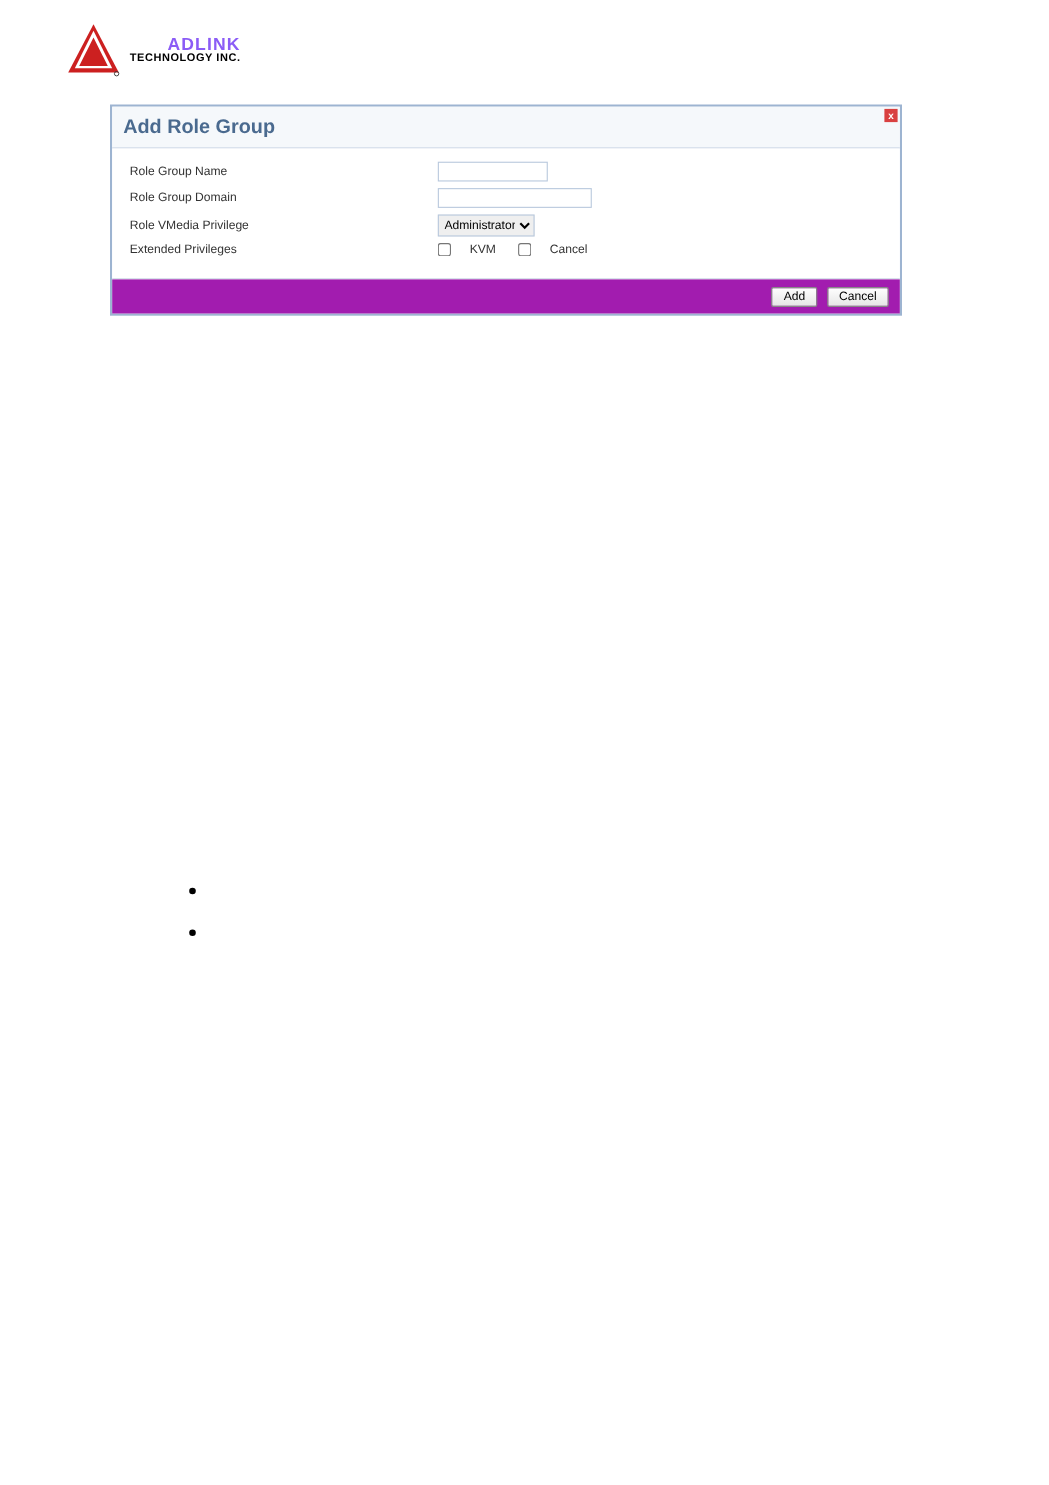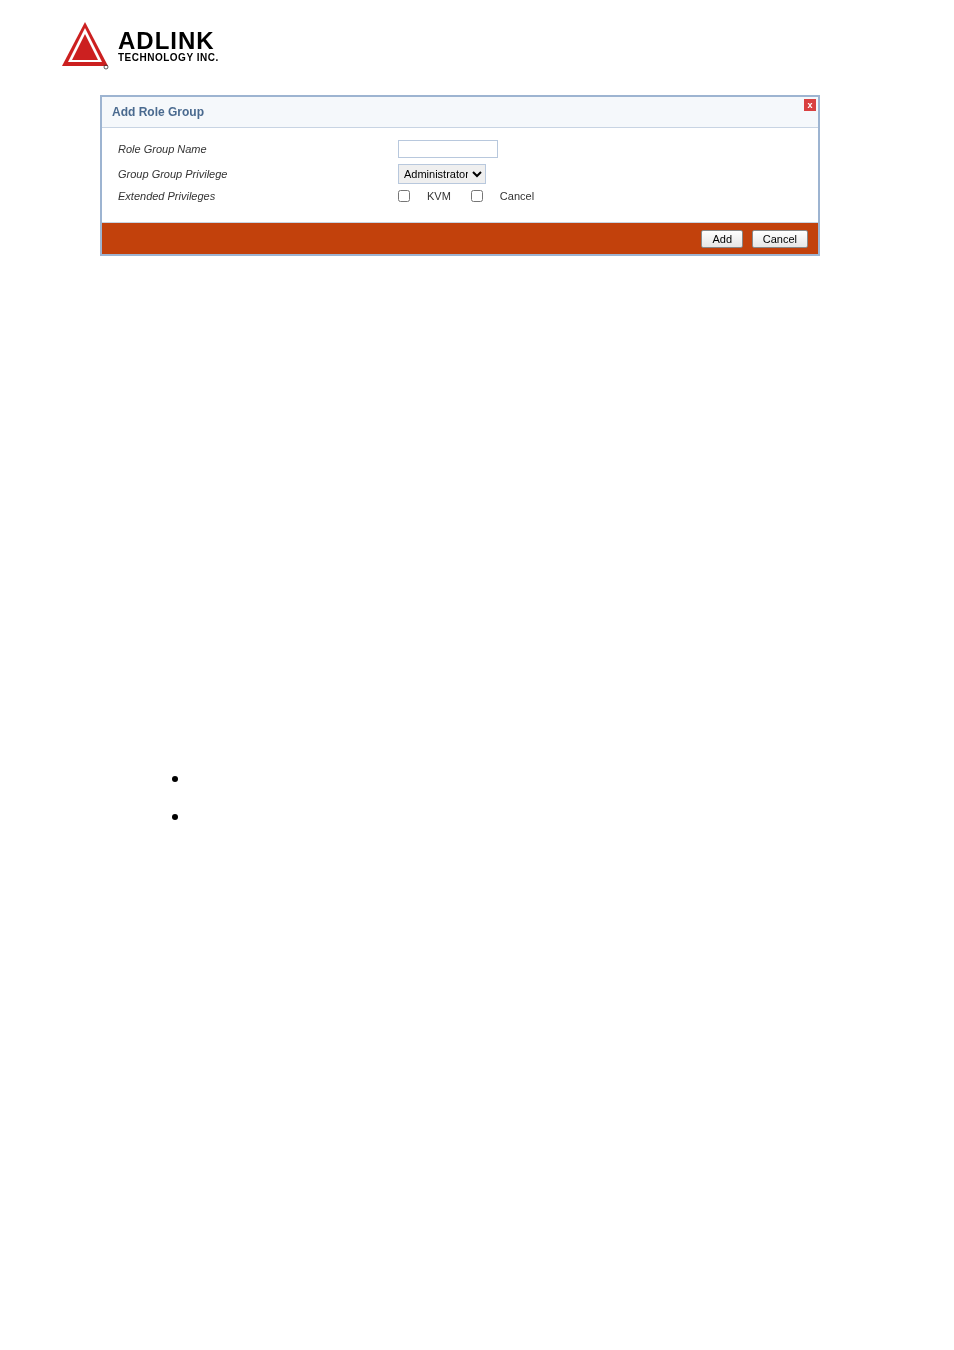--- a/index.html
+++ b/index.html
@@ -21,45 +21,46 @@
       align-items: center;
     }
     .logo-triangle {
       width: 50px;
       height: 50px;
     }
     .logo-text {
       margin-left: 8px;
     }
     .logo-main {
-      font-size: 24px;
+      font-size: 16px;
       font-weight: 900;
       letter-spacing: 1px;
-      color: #000000;
+      color: #8b5cf6;
+      text-align: right;
     }
     .logo-sub {
       font-size: 10px;
       font-weight: bold;
       letter-spacing: 0.5px;
       color: #000;
       margin-top: -3px;
     }
     .dialog-container {
       margin: 15px 0 0 100px;
       width: 720px;
       border: 2px solid #9db4d1;
       position: relative;
     }
     .dialog-header {
       background: #f5f8fb;
       padding: 8px 10px;
       border-bottom: 1px solid #c8d4e3;
     }
     .dialog-title {
-      font-size: 12px;
+      font-size: 18px;
       font-weight: bold;
       color: #4a6a8f;
     }
     .close-btn {
       position: absolute;
       top: 2px;
       right: 2px;
       width: 12px;
       height: 12px;
       background: #d94040;
@@ -77,21 +78,20 @@
     }
     .form-row {
       display: flex;
       align-items: center;
       margin-bottom: 6px;
       font-size: 11px;
       color: #333;
     }
     .form-label {
       width: 280px;
-      font-style: italic;
     }
     .form-value input[type="text"] {
       border: 1px solid #b8c8dd;
       height: 18px;
       font-size: 11px;
       padding: 1px 3px;
     }
     .input-short {
       width: 100px;
     }
@@ -113,21 +113,21 @@
     }
     .checkbox-group input[type="checkbox"] {
       width: 12px;
       height: 12px;
       margin-right: 1px;
     }
     .checkbox-group label {
       margin-right: 4px;
     }
     .dialog-footer {
-      background: #c2410c;
+      background: #a21caf;
       padding: 6px 10px;
       text-align: right;
     }
     .btn {
       border: 1px solid #888;
       background: linear-gradient(#fefefe, #e6e6e6);
       font-size: 11px;
       padding: 2px 10px;
       border-radius: 2px;
       cursor: pointer;
@@ -171,23 +171,29 @@
   </div>
   <div class="dialog-body">
 
     <div class="form-row">
       <div class="form-label">Role Group Name</div>
       <div class="form-value">
         <input type="text" class="input-short" value="" style="">
       </div>
     </div>
 
-
-    <div class="form-row">
-      <div class="form-label">Group Group Privilege</div>
+    <div class="form-row">
+      <div class="form-label">Role Group Domain</div>
+      <div class="form-value">
+        <input type="text" class="input-long" value="" style="">
+      </div>
+    </div>
+
+    <div class="form-row">
+      <div class="form-label">Role VMedia Privilege</div>
       <div class="form-value">
         <select>
           <option>Administrator</option>
         </select>
       </div>
     </div>
 
     <div class="form-row">
       <div class="form-label">Extended Privileges</div>
       <div class="form-value checkbox-group">

